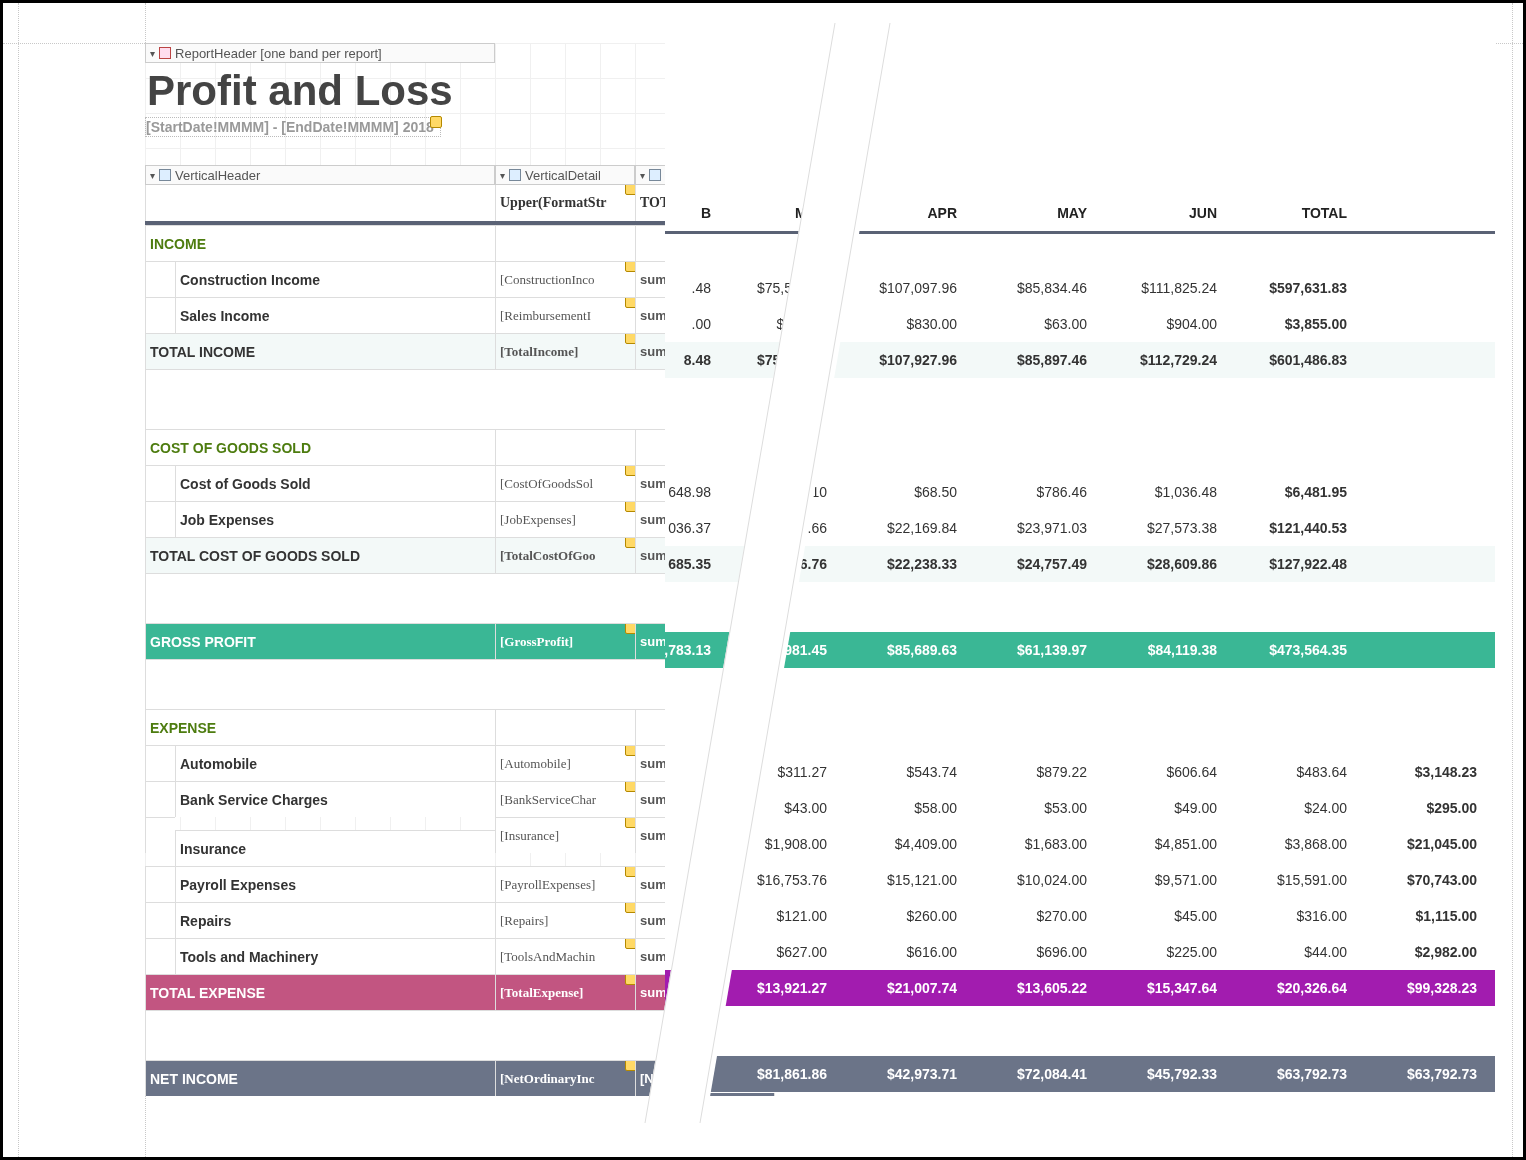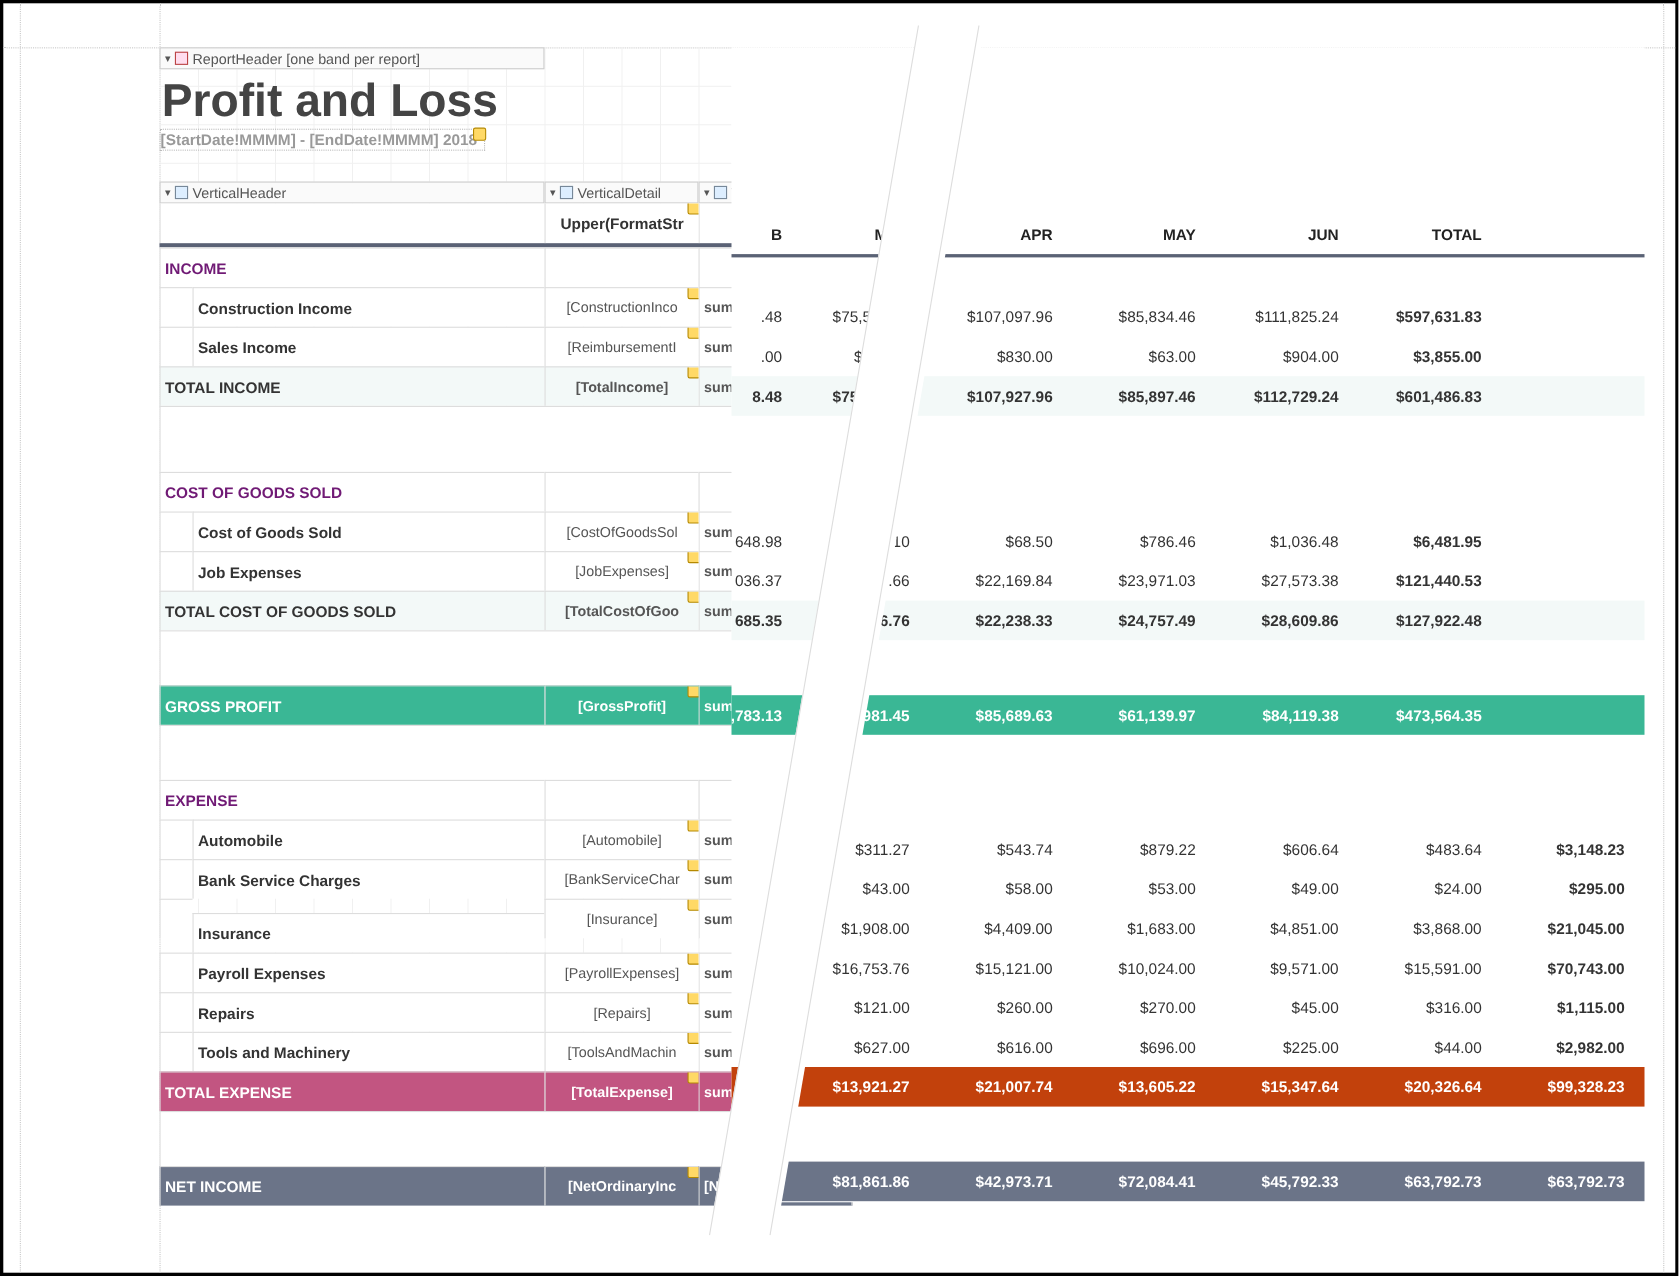--- a/index.html
+++ b/index.html
@@ -94,27 +94,27 @@
     border-top:1px solid #ddd;
     border-left:1px solid #ddd;
     display:flex; align-items:center;
     font-size:14px;
     color:#333;
     background:#fff;
     overflow:hidden; white-space:nowrap;
     padding:0 4px;
   }
   .dcell.bold { font-weight:700; }
-  .dcell.right { justify-content:center; }
+  .dcell.right { justify-content:flex-start;font-family:Liberation Serif, serif; }
   .dcell.expr { color:#555; font-size:13px; }
   .dcell.sec { background:#f3f9f8; }
   .dcell.teal { background:#3ab795; color:#fff; font-weight:700; }
   .dcell.pink { background:#c25581; color:#fff; font-weight:700; }
   .dcell.slate{ background:#6b7488; color:#fff; font-weight:700; }
-  .dcell.hdr { color:#701a75; text-transform:uppercase; }
+  .dcell.hdr { color:#4d7c0f; text-transform:uppercase; }
   .dcell.cat { font-weight:700; }
 
   .hsep { height:4px; background:#5a6275; }
 
   
   .preview {
     position:absolute;
     left:520px; top:0;
     width:830px; height:1050px;
     background:#fff;
@@ -129,21 +129,21 @@
     width:130px; text-align:right; padding-right:18px;
     height:100%; display:flex; align-items:center; justify-content:flex-end;
   }
   .pcell.lead { width:50px; text-align:right; padding-right:4px; overflow:hidden; }
   .prow.headrow { font-weight:700; color:#222; }
   .prow.headrow .pcell { color:#222; }
   .prow.bold .pcell { font-weight:700; }
   .prow.sec { background:#f3f9f8; }
   .prow.teal { background:#3ab795; color:#fff; }
   .prow.teal .pcell { color:#fff; font-weight:700; }
-  .prow.pink { background:#c2410c; color:#fff; }
+  .prow.pink { background:#a21caf; color:#fff; }
   .prow.pink .pcell { color:#fff; font-weight:700; }
   .prow.slate { background:#6b7488; color:#fff; }
   .prow.slate .pcell { color:#fff; font-weight:700; }
   .hsep2 { height:3px; background:#5a6275; }
 
   
   .seam {
     position:absolute;
     left:490px; top:-20px;
     width:300px; height:1100px;

